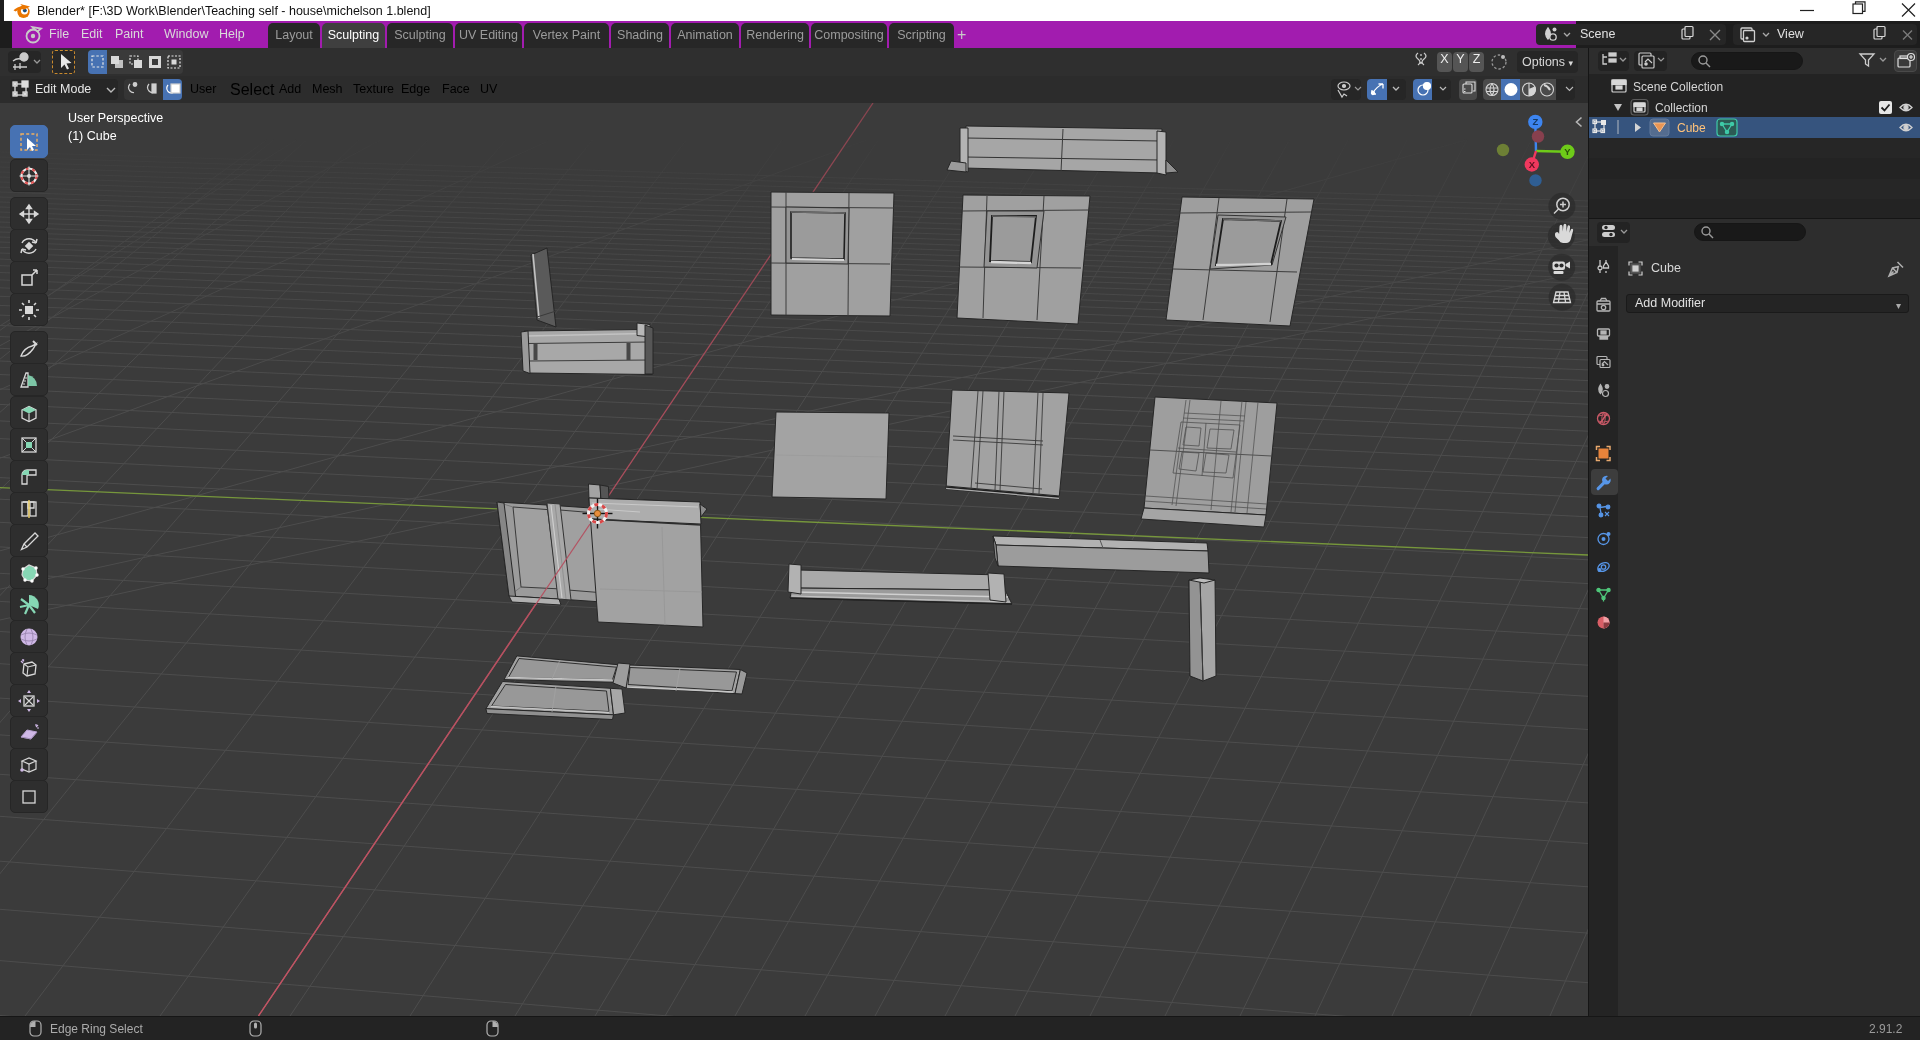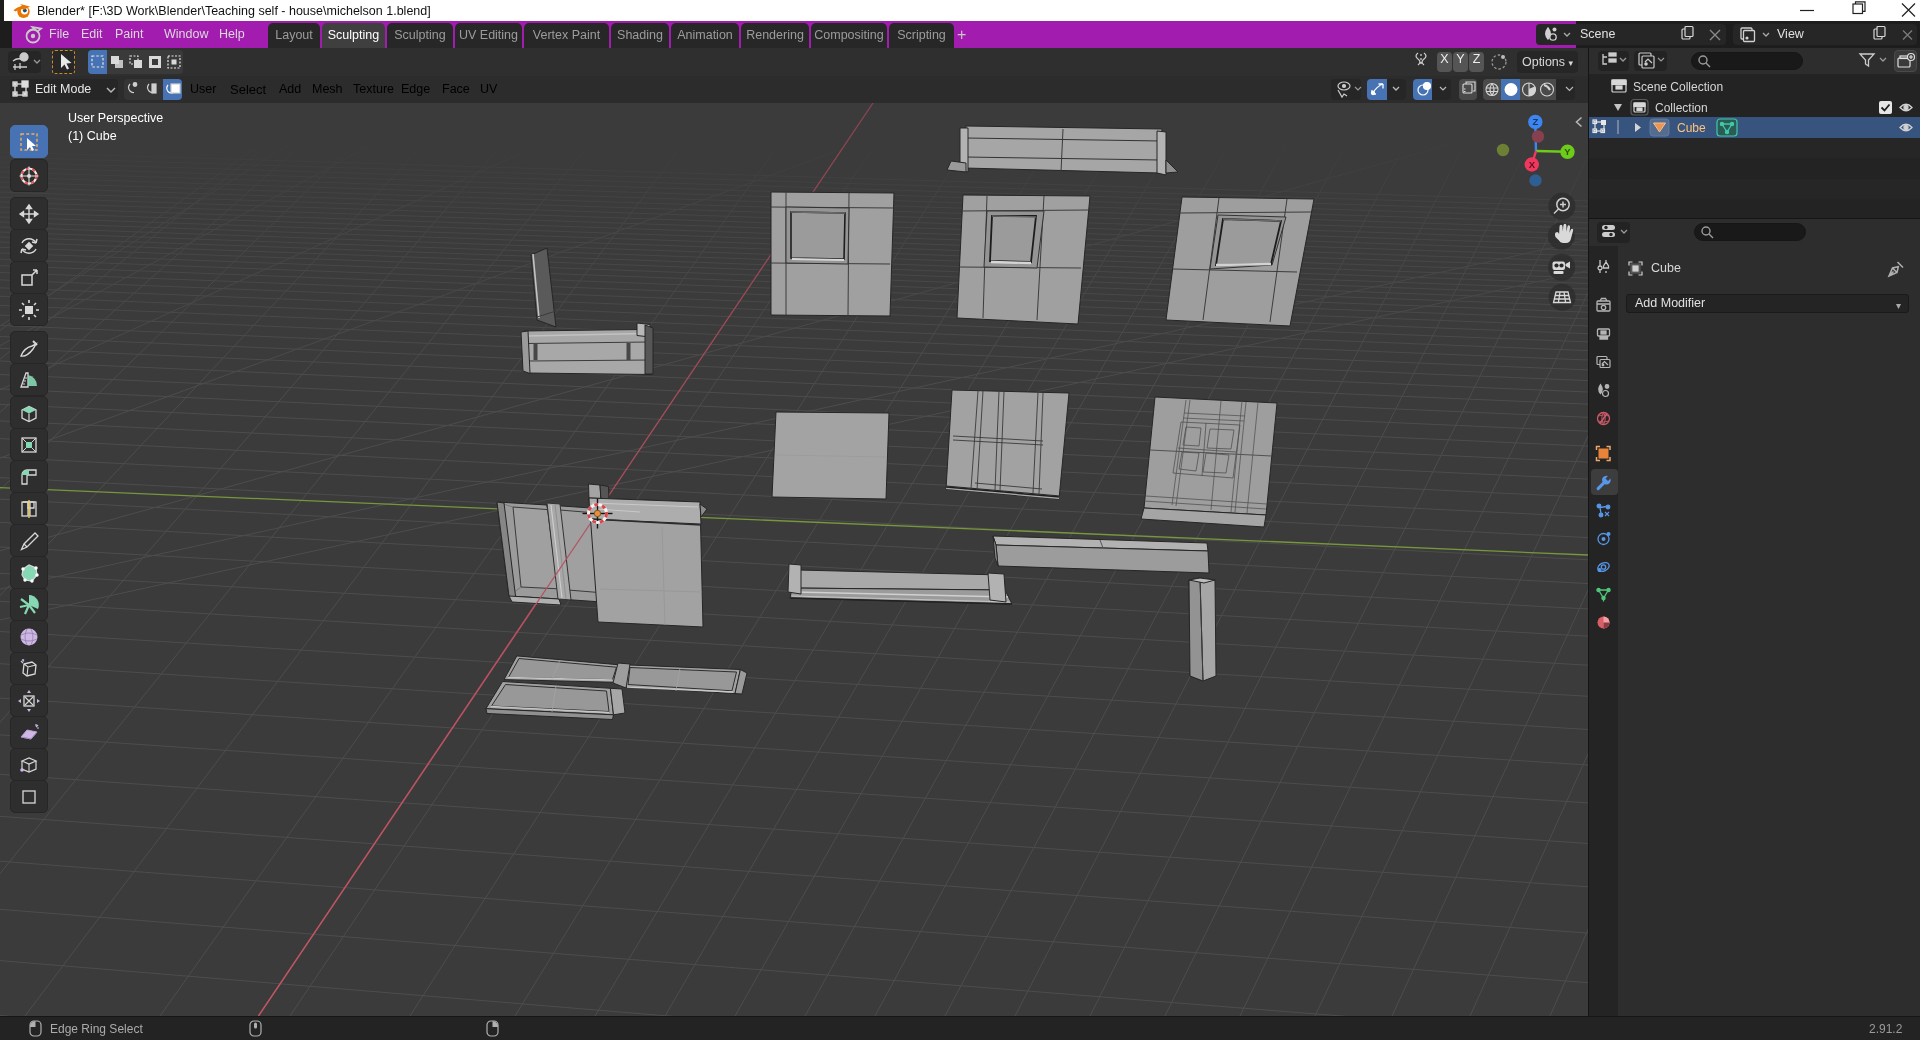--- a/index.html
+++ b/index.html
@@ -182,21 +182,21 @@
           <path d="M6 8 q-3 3.5 0 7 q1.5 1.8 4 1.5"></path>
           <rect x="9" y="8" width="4" height="9" fill="#cfcfcf"></rect>
         </g>
 <g transform="translate(39,0)">
           <path d="M5 9 q-2.5 3 0 6.5 q2 2 5 1.2" stroke="#fff"></path>
           <rect x="8" y="8" width="9" height="9" fill="#fff"></rect>
         </g>
 </g>
     </svg>
 <div class="menu-item" style="left:190px;font-size:12.5px;height:27px;line-height:27px">User</div>
-    <div class="menu-item" style="left:230px;font-size:13px;height:27px;line-height:27px">Select</div>
+    <div class="menu-item" style="left:230px;font-size:16px;height:27px;line-height:27px">Select</div>
     <div class="menu-item" style="left:279px;font-size:12.5px;height:27px;line-height:27px">Add</div>
     <div class="menu-item" style="left:312px;font-size:12.5px;height:27px;line-height:27px">Mesh</div>
     <div class="menu-item" style="left:353px;font-size:12.5px;height:27px;line-height:27px">Texture</div>
     <div class="menu-item" style="left:401px;font-size:12.5px;height:27px;line-height:27px">Edge</div>
     <div class="menu-item" style="left:442px;font-size:12.5px;height:27px;line-height:27px">Face</div>
     <div class="menu-item" style="left:480px;font-size:12.5px;height:27px;line-height:27px">UV</div>
 <div class="pill" style="left:1331px;top:3px;width:30px;height:21px"></div>
 <svg width="34" height="27" style="position:absolute;left:1331px">
       <g fill="none" stroke="#ccc" stroke-width="1.2">
         <ellipse cx="13" cy="10" rx="6" ry="4"></ellipse>

